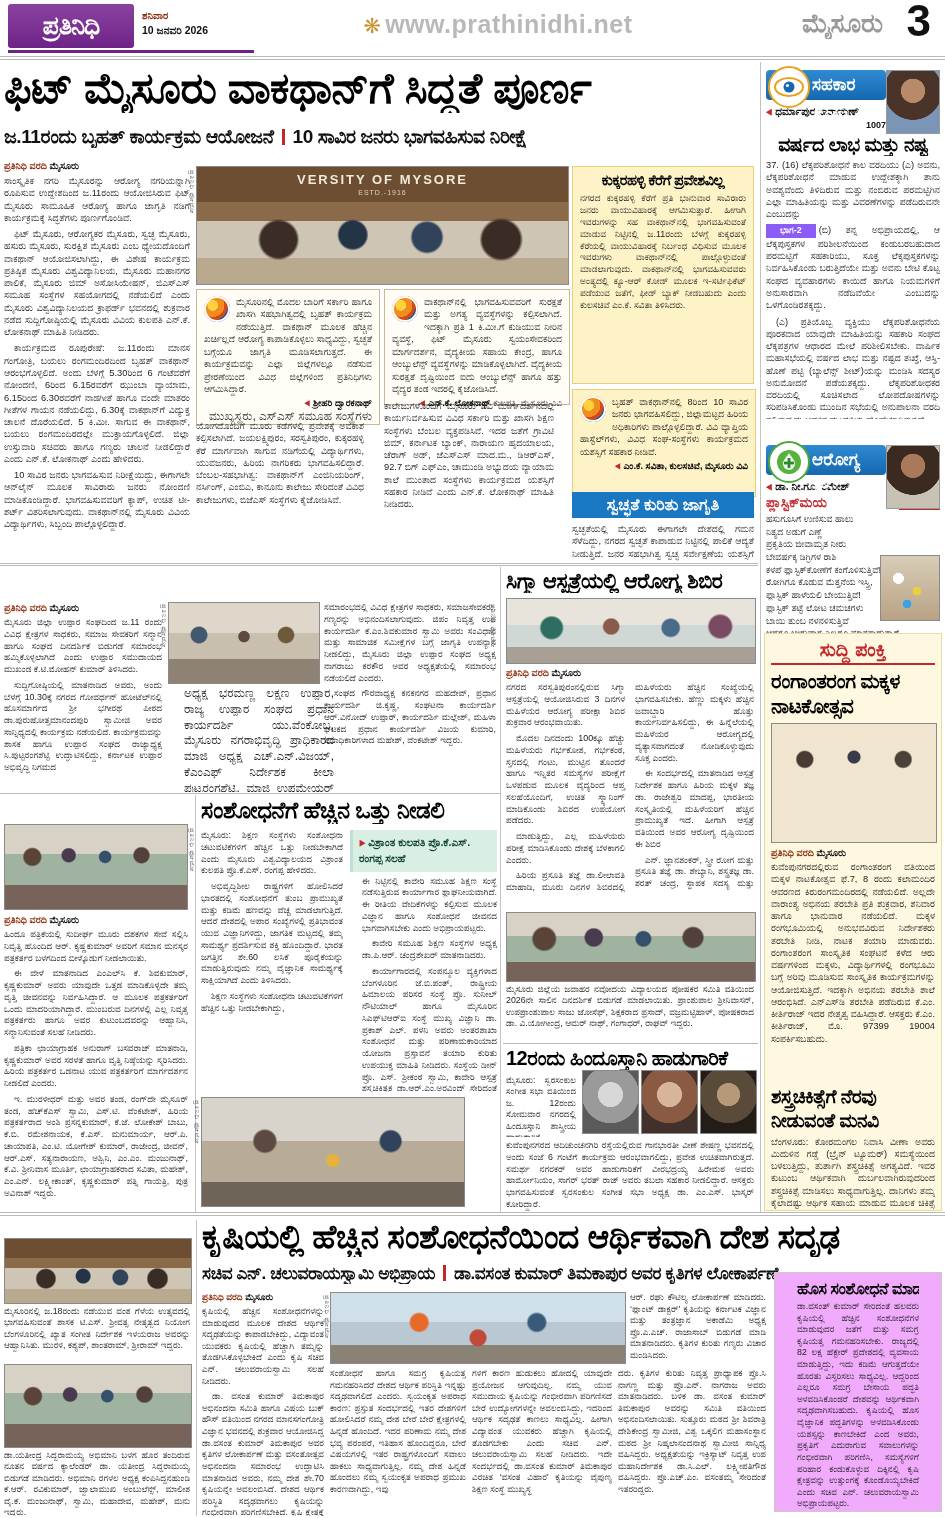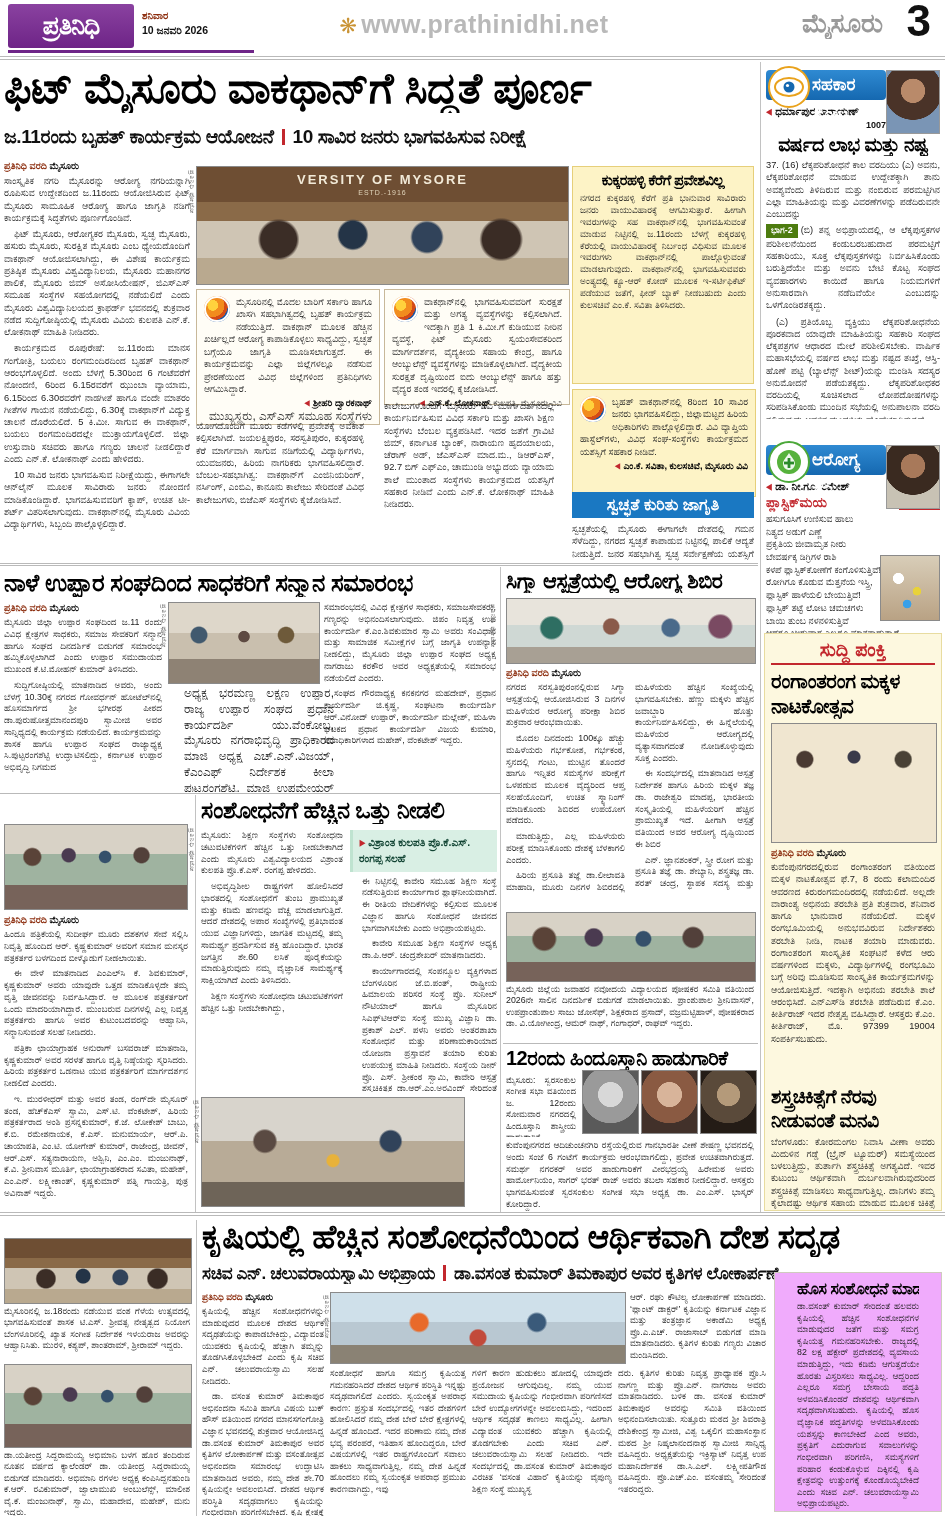--- a/index.html
+++ b/index.html
@@ -33,22 +33,22 @@
   .col2{column-count:2;}
   .sb-banner{position:relative;height:30px;background:linear-gradient(#2f8ad2,#1568b0);
              border-radius:4px;color:#fff;font-weight:bold;font-size:17px;line-height:30px;
              padding-left:46px;}
   .sb-logo{position:absolute;left:2px;top:-4px;width:38px;height:38px;border-radius:50%;background:#fff;
            border:2px solid #e9a21c;display:flex;align-items:center;justify-content:center;}
   .sb-author{font-size:10.5px;font-weight:bold;margin:5px 0 2px 0;}
   .sb-photo{position:absolute;right:0;top:0;width:52px;height:62px;border:1px solid #999;}
   .badge-red{display:inline-block;background:#c2272d;color:#fff;font-weight:bold;font-size:10px;
              padding:1px 12px;}
-  .badge-maroon{display:inline-block;background:#4d7c0f;color:#fff;font-weight:bold;font-size:8.8px;
-             padding:1px 5px;margin-right:3px;}
+  .badge-maroon{display:inline-block;background:#8b5cf6;color:#fff;font-weight:bold;font-size:8.8px;
+             padding:1px 14px;margin-right:3px;}
   .poem{font-size:9.2px;line-height:1.38;color:#222;}
   .pankti-wrap{background:#fdf8df;border:1px solid #e8dca0;padding:5px 6px;}
   .pankti-head{color:#c2272d;font-weight:bold;font-size:19px;text-align:center;
                border-bottom:2px solid #c2272d;padding-bottom:2px;margin-bottom:4px;}
   .pull{background:#d9efe4;border-left:3px solid #bfe3d0;padding:5px 6px;font-size:10.5px;
         font-weight:bold;line-height:1.5;color:#143;}
   .graybox{background:#f0abfc;border:1px solid #cfcabf;padding:7px 22px;}
   .subhead{font-weight:bold;font-size:19px;letter-spacing:-0.4px;}
   .subsep{display:inline-block;width:3px;height:16px;background:#c2272d;margin:0 8px;vertical-align:-2px;}
   
@@ -110,21 +110,21 @@
 
   <div class="abs" style="left:8px;top:4px;width:126px;height:44px;background:linear-gradient(#8a42a0,#6e2487);
               border-radius:3px;display:flex;align-items:center;justify-content:center;">
     <span style="color:#fff;font-weight:bold;font-size:25px;letter-spacing:-1px;">ಪ್ರತಿನಿಧಿ</span>
   </div>
   <div class="abs" style="left:8px;top:50px;width:246px;height:3px;background:#6e2487;"></div>
   <div class="abs" style="left:142px;top:10px;">
     <div style="color:#8d2f10;font-weight:bold;font-size:10px;">ಶನಿವಾರ</div>
     <div style="color:#111;font-weight:bold;font-size:10.5px;margin-top:2px;">10 ಜನವರಿ 2026</div>
   </div>
-  <div class="abs nw" style="left:284px;top:10px;width:380px;text-align:center;">
+  <div class="abs nw" style="left:308px;top:10px;width:380px;text-align:center;">
     <span style="color:#c99334;font-size:22px;">❋</span>
     <span style="color:#b9b9b9;font-weight:bold;font-size:25px;letter-spacing:0.5px;">www.prathinidhi.net</span>
   </div>
   <div class="abs nw" style="right:62px;top:8px;">
     <span style="color:#9a9a9a;font-weight:bold;font-size:26px;">ಮೈಸೂರು</span>
   </div>
   <div class="abs nw" style="right:14px;top:-4px;">
     <span style="color:#111;font-weight:bold;font-size:44px;">3</span>
   </div>
   <div class="rule-h" style="left:0;top:56px;width:945px;"></div>
@@ -270,21 +270,20 @@
     </div>
     <div class="hl" style="font-size:19px;line-height:1.25;margin-top:4px;">ಶಸ್ತ್ರಚಿಕಿತ್ಸೆಗೆ ನೆರವು ನೀಡುವಂತೆ ಮನವಿ</div>
     <div class="body" style="height:148px;overflow:hidden;margin-top:3px;">
       <p class="nofirst">ಬೆಂಗಳೂರು: ಕೋರಮಂಗಲ ನಿವಾಸಿ ವೀಣಾ ಅವರು ಮಿದುಳಿನ ಗಡ್ಡೆ (ಬ್ರೈನ್ ಟ್ಯೂಮರ್) ಸಮಸ್ಯೆಯಿಂದ ಬಳಲುತ್ತಿದ್ದು, ತುರ್ತಾಗಿ ಶಸ್ತ್ರಚಿಕಿತ್ಸೆ ಅಗತ್ಯವಿದೆ. ಇವರ ಕುಟುಂಬ ಆರ್ಥಿಕವಾಗಿ ದುರ್ಬಲವಾಗಿರುವುದರಿಂದ ಶಸ್ತ್ರಚಿಕಿತ್ಸೆ ಮಾಡಿಸಲು ಸಾಧ್ಯವಾಗುತ್ತಿಲ್ಲ. ದಾನಿಗಳು ತಮ್ಮ ಕೈಲಾದಷ್ಟು ಆರ್ಥಿಕ ಸಹಾಯ ಮಾಡುವ ಮೂಲಕ ಚಿಕಿತ್ಸೆ ಕೊಡಿಸಲು ನೆರವಾಗುವಂತೆ ವೀಣಾ ಅವರ ಪುತ್ರಿ, ಸಿ.ಎನ್. ಲಿಖಿತಾ ಮನವಿ ಮಾಡಿದ್ದಾರೆ. ದಾನಿಗಳು ನೆರವನ್ನು ಕರ್ನಾಟಕ ಬ್ಯಾಂಕ್, ಖಾತೆ ಸಂಖ್ಯೆ: 0942500104680901, ಐಎಫ್‌ಎಸ್‌ಸಿ ಕೋಡ್: KARB0000094 ಕಳುಹಿಸಿಕೊಡಬಹುದು. ಸಂಪರ್ಕಕ್ಕೆ ಮೊ.ಸಂ. 7892263544.</p>
     </div>
   </div>
 
   <div class="rule-h" style="left:0;top:563px;width:758px;"></div>
   <div class="rule-h" style="left:0;top:565px;width:758px;"></div>
 
-  <div class="abs nw hl" style="left:4px;top:569px;width:492px;font-size:24px;">ನಾಳೆ ಉಪ್ಪಾರ ಸಂಘದಿಂದ ಸಾಧಕರಿಗೆ ಸನ್ಮಾನ ಸಮಾರಂಭ</div>
   <div class="abs" style="left:4px;top:602px;width:158px;height:190px;overflow:hidden;">
     <p class="byline"><span class="rep">ಪ್ರತಿನಿಧಿ ವರದಿ</span>
       <span>ಮೈಸೂರು</span></p>
     <div class="body" style="font-size:8.9px;">
       <p class="nofirst">ಮೈಸೂರು ಜಿಲ್ಲಾ ಉಪ್ಪಾರ ಸಂಘದಿಂದ ಜ.11 ರಂದು ವಿವಿಧ ಕ್ಷೇತ್ರಗಳ ಸಾಧಕರು, ಸಮಾಜ ಸೇವಕರಿಗೆ ಸನ್ಮಾನ ಹಾಗೂ ಸಂಘದ ದಿನದರ್ಶಿಕೆ ಬಿಡುಗಡೆ ಸಮಾರಂಭ ಹಮ್ಮಿಕೊಳ್ಳಲಾಗಿದೆ ಎಂದು ಉಪ್ಪಾರ ಸಮುದಾಯದ ಮುಖಂಡ ಕೆ.ಟಿ.ಮೋಹನ್ ಕುಮಾರ್ ತಿಳಿಸಿದರು.</p>
       <p>ಸುದ್ದಿಗೋಷ್ಠಿಯಲ್ಲಿ ಮಾತನಾಡಿದ ಅವರು, ಅಂದು ಬೆಳಗ್ಗೆ 10.30ಕ್ಕೆ ನಗರದ ಗೋವರ್ಧನ್ ಹೋಟೆಲ್‌ನಲ್ಲಿ ಹೊಸಮಾರ್ಗದ ಶ್ರೀ ಭಗೀರಥ ಪೀಠದ ಡಾ.ಪುರುಷೋತ್ತಮಾನಂದಪುರಿ ಸ್ವಾಮೀಜಿ ಅವರ ಸಾನ್ನಿಧ್ಯದಲ್ಲಿ ಕಾರ್ಯಕ್ರಮ ನಡೆಯಲಿದೆ. ಕಾರ್ಯಕ್ರಮವನ್ನು ಶಾಸಕ ಹಾಗೂ ಉಪ್ಪಾರ ಸಂಘದ ರಾಜ್ಯಾಧ್ಯಕ್ಷ ಸಿ.ಪುಟ್ಟರಂಗಶೆಟ್ಟಿ ಉದ್ಘಾಟಿಸಲಿದ್ದು, ಕರ್ನಾಟಕ ಉಪ್ಪಾರ ಅಭಿವೃದ್ಧಿ ನಿಗಮದ</p>
     </div>
   </div>
   <div class="photo ph-hall" style="left:168px;top:602px;width:150px;height:80px;"></div>
   <div class="pcredit" style="left:160px;top:604px;">ಪ್ರತಿನಿಧಿ ಫೋಟೋ</div>

